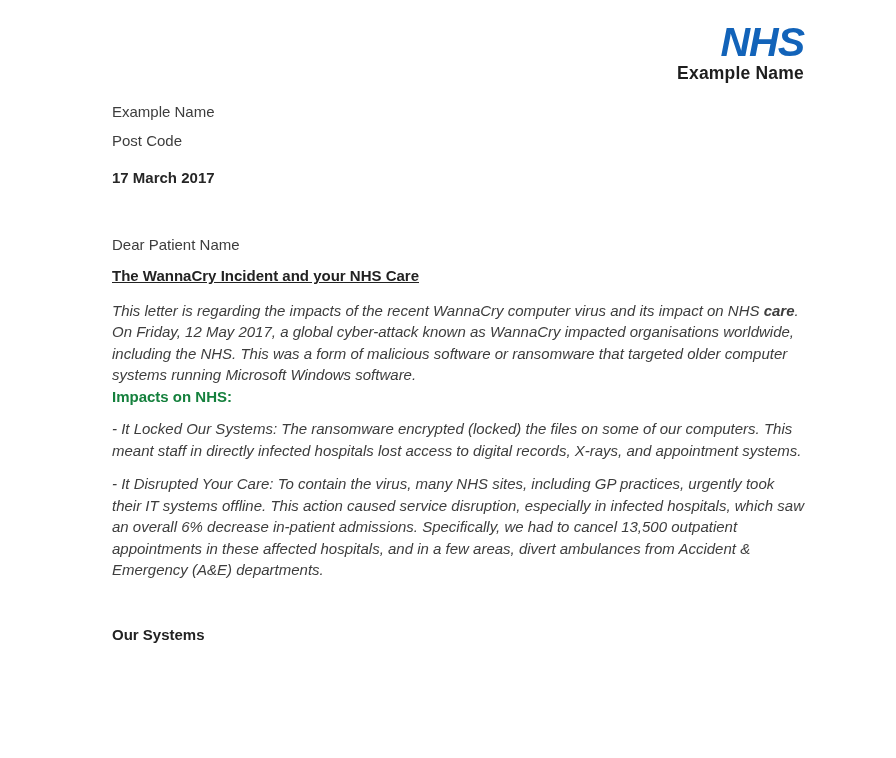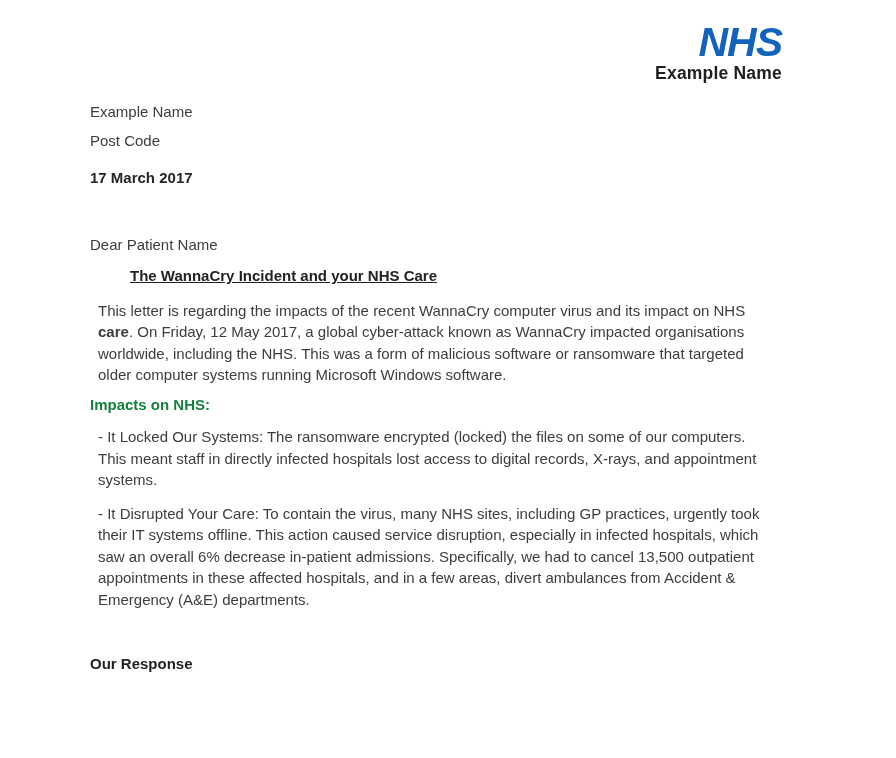--- a/index.html
+++ b/index.html
@@ -9,21 +9,21 @@
     height: 758px;
     background: #ffffff;
     overflow: hidden;
     font-family: "Liberation Sans", sans-serif;
     font-size: 15px;
     line-height: 21.5px;
     color: #3d3d3d;
   }
   .content {
     position: absolute;
-    left: 90px;
+    left: 112px;
     top: 0;
     width: 692px;
   }
   
   .letter-header {
     padding-top: 22px;
     text-align: right;
   }
   .nhs-logo {
     font-size: 41px;
@@ -49,23 +49,22 @@
     margin-top: 12px;
     font-weight: bold;
     color: #262626;
   }
   .salutation { margin-top: 45px; }
   .subject-heading {
     margin-top: 10px;
     font-weight: bold;
     color: #222222;
     text-decoration: underline;
-    margin-left: 40px;
   }
-  p { margin: 8px; }
+  p { margin: 0; font-style: italic; }
   .para-intro { margin-top: 13px; }
   .heading-impacts {
     font-weight: bold;
     color: #15803d;
   }
   .para-locked { margin-top: 11px; }
   .para-disrupted { margin-top: 12px; }
   .heading-response {
     margin-top: 43px;
     font-weight: bold;
@@ -97,17 +96,17 @@
     <div class="subject-heading">The WannaCry Incident and your NHS Care</div>
 
     <p class="para-intro"><span>This letter is regarding the impacts of the recent WannaCry computer virus and its impact on NHS </span><span class="bold-inline">care</span><span>. On Friday, 12 May 2017, a global cyber-attack known as WannaCry impacted organisations worldwide, including the NHS. This was a form of malicious software or ransomware that targeted older computer systems running Microsoft Windows software.</span></p>
 
     <div class="heading-impacts">Impacts on NHS:</div>
 
     <p class="para-locked">- It Locked Our Systems: The ransomware encrypted (locked) the files on some of our computers. This meant staff in directly infected hospitals lost access to digital records, X-rays, and appointment systems.</p>
 
     <p class="para-disrupted">- It Disrupted Your Care: To contain the virus, many NHS sites, including GP practices, urgently took their IT systems offline. This action caused service disruption, especially in infected hospitals, which saw an overall 6% decrease in-patient admissions. Specifically, we had to cancel 13,500 outpatient appointments in these affected hospitals, and in a few areas, divert ambulances from Accident &amp; Emergency (A&amp;E) departments.</p>
 
-    <div class="heading-response">Our Response</div>
+    <div class="heading-response">Our Systems</div>
 
 
   </div>
 </div>
 
 </body></html>

